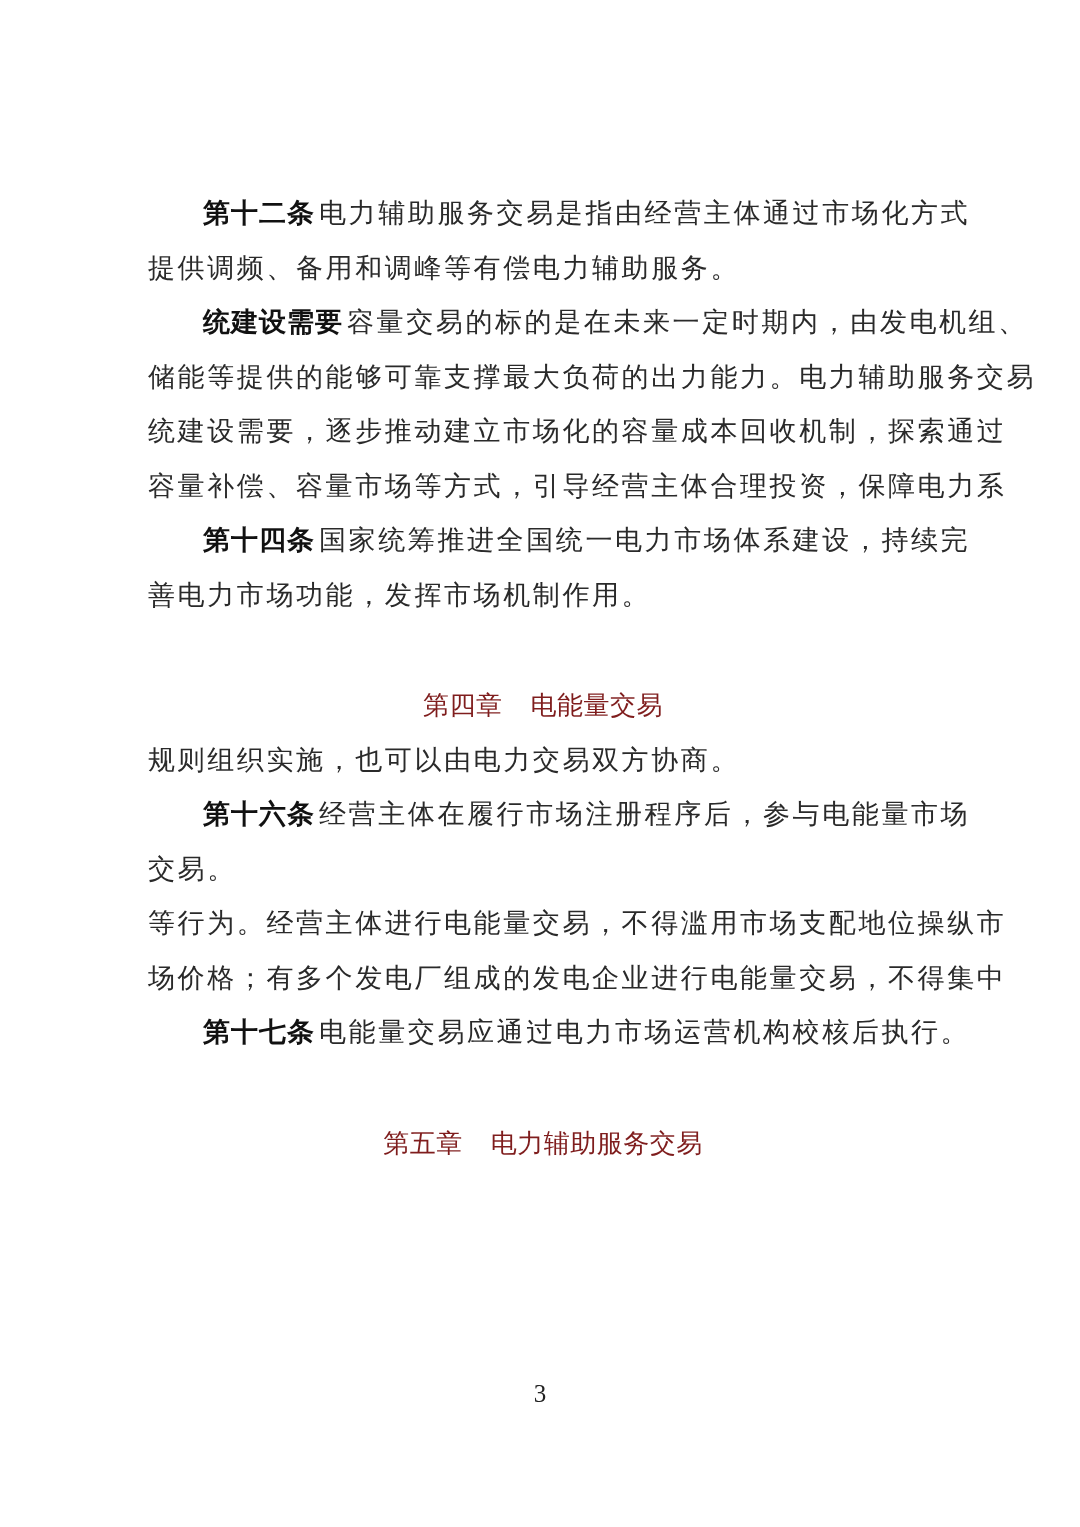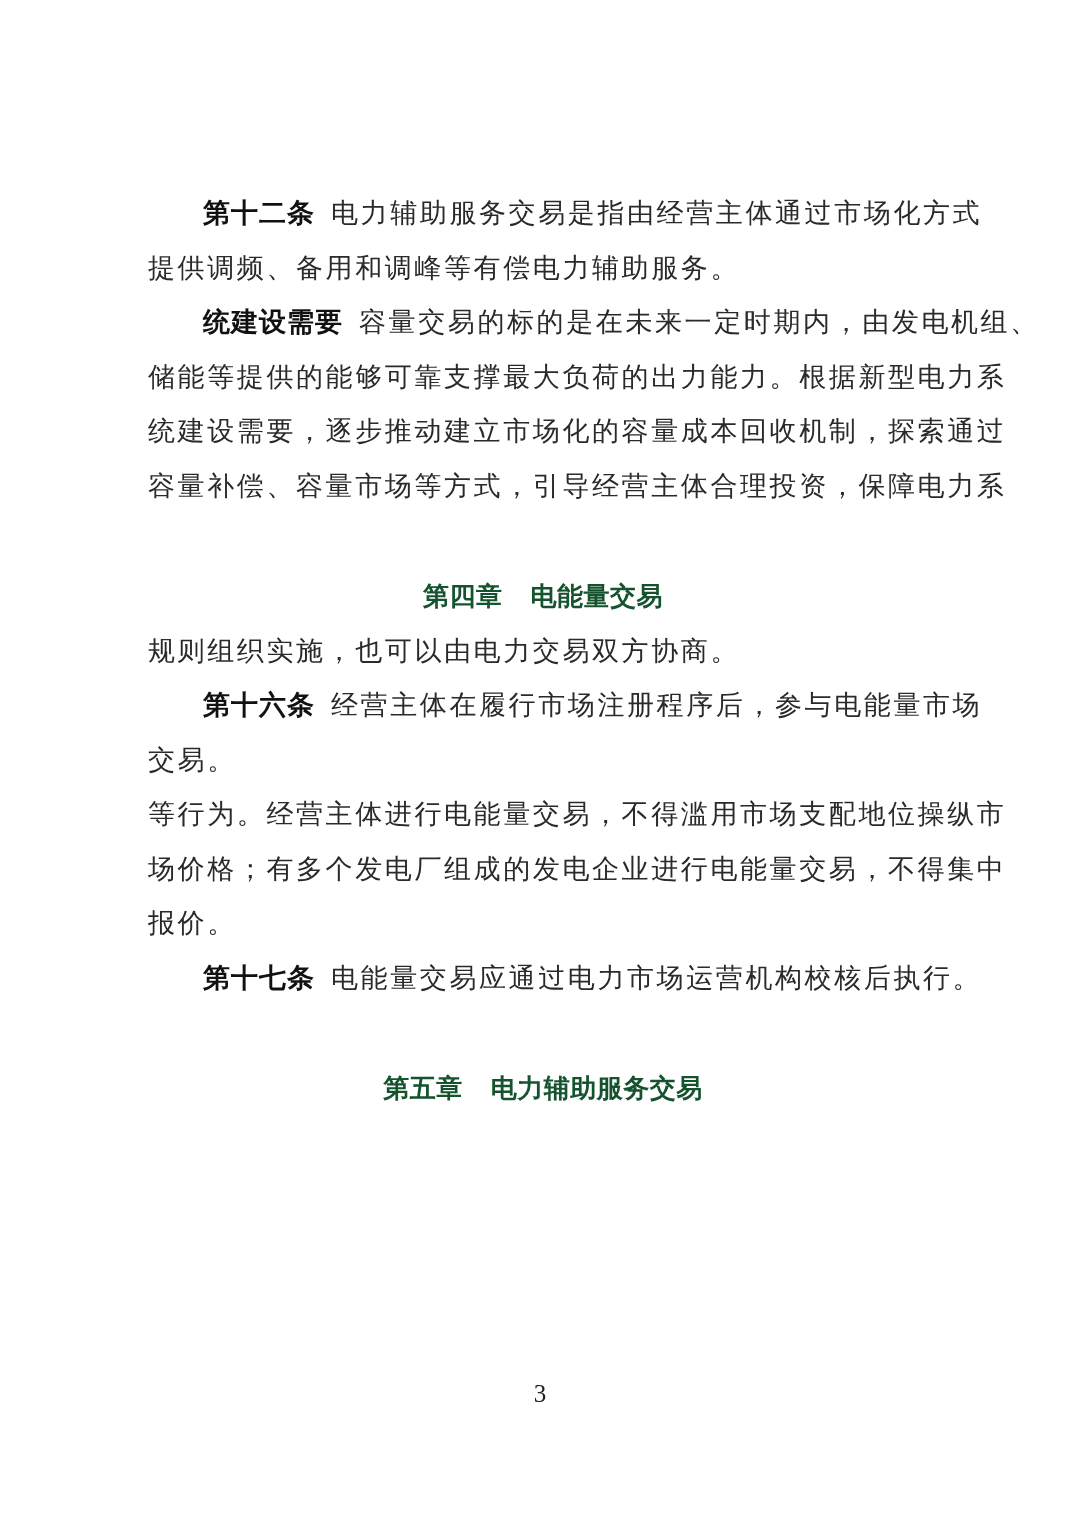--- a/index.html
+++ b/index.html
@@ -27,28 +27,28 @@
       height: 54.5px;
       white-space: nowrap;
       letter-spacing: 2.6px;
     }
     .indent { padding-left: 55px; }
     .art-label {
       font-family: "DejaVu Sans", "Liberation Sans", sans-serif;
       font-weight: bold;
       color: #111;
       letter-spacing: 1px;
-      margin-right: 16px;
+      margin-right: 4px;
     }
     .gap { height: 56px; }
     .chapter {
       text-align: center;
       font-family: "DejaVu Sans", "Liberation Sans", sans-serif;
-      font-weight: bold;
-      color: #14532d;
+      font-weight: normal;
+      color: #7f1d1d;
       font-size: 26px;
       line-height: 54.5px;
       height: 54.5px;
       letter-spacing: 0.5px;
     }
     .chapter .sp { display: inline-block; width: 28px; }
     .page-number {
       position: absolute;
       top: 1380px;
       left: 0;
@@ -68,44 +68,49 @@
     <div class="line indent">
       <span class="art-label">第十二条</span><span>电力辅助服务交易是指由经营主体通过市场化方式</span>
     </div>
     <div class="line">提供调频、备用和调峰等有偿电力辅助服务。</div>
   </div>
 
   <div>
     <div class="line indent">
       <span class="art-label">统建设需要</span><span>容量交易的标的是在未来一定时期内，由发电机组、</span>
     </div>
-    <div class="line">储能等提供的能够可靠支撑最大负荷的出力能力。根据新型电力系</div>
+    <div class="line">储能等提供的能够可靠支撑最大负荷的出力能力。电力辅助服务交易</div>
     <div class="line">统建设需要，逐步推动建立市场化的容量成本回收机制，探索通过</div>
     <div class="line">容量补偿、容量市场等方式，引导经营主体合理投资，保障电力系</div>
   </div>
 
+  <div>
+    <div class="line indent">
+      <span class="art-label">第十四条</span><span>国家统筹推进全国统一电力市场体系建设，持续完</span>
+    </div>
+    <div class="line">善电力市场功能，发挥市场机制作用。</div>
+  </div>
 
   <div class="gap"></div>
 
   <div class="chapter">
     <span>第四章</span><span class="sp"></span><span>电能量交易</span>
   </div>
 
   <div>
     <div class="line">规则组织实施，也可以由电力交易双方协商。</div>
   </div>
 
   <div>
     <div class="line indent">
       <span class="art-label">第十六条</span><span>经营主体在履行市场注册程序后，参与电能量市场</span>
     </div>
     <div class="line">交易。</div>
     <div class="line">等行为。经营主体进行电能量交易，不得滥用市场支配地位操纵市</div>
     <div class="line">场价格；有多个发电厂组成的发电企业进行电能量交易，不得集中</div>
-    <div class="line">报价。</div>
   </div>
 
   <div>
     <div class="line indent">
       <span class="art-label">第十七条</span><span>电能量交易应通过电力市场运营机构校核后执行。</span>
     </div>
   </div>
 
   <div class="gap"></div>
 

